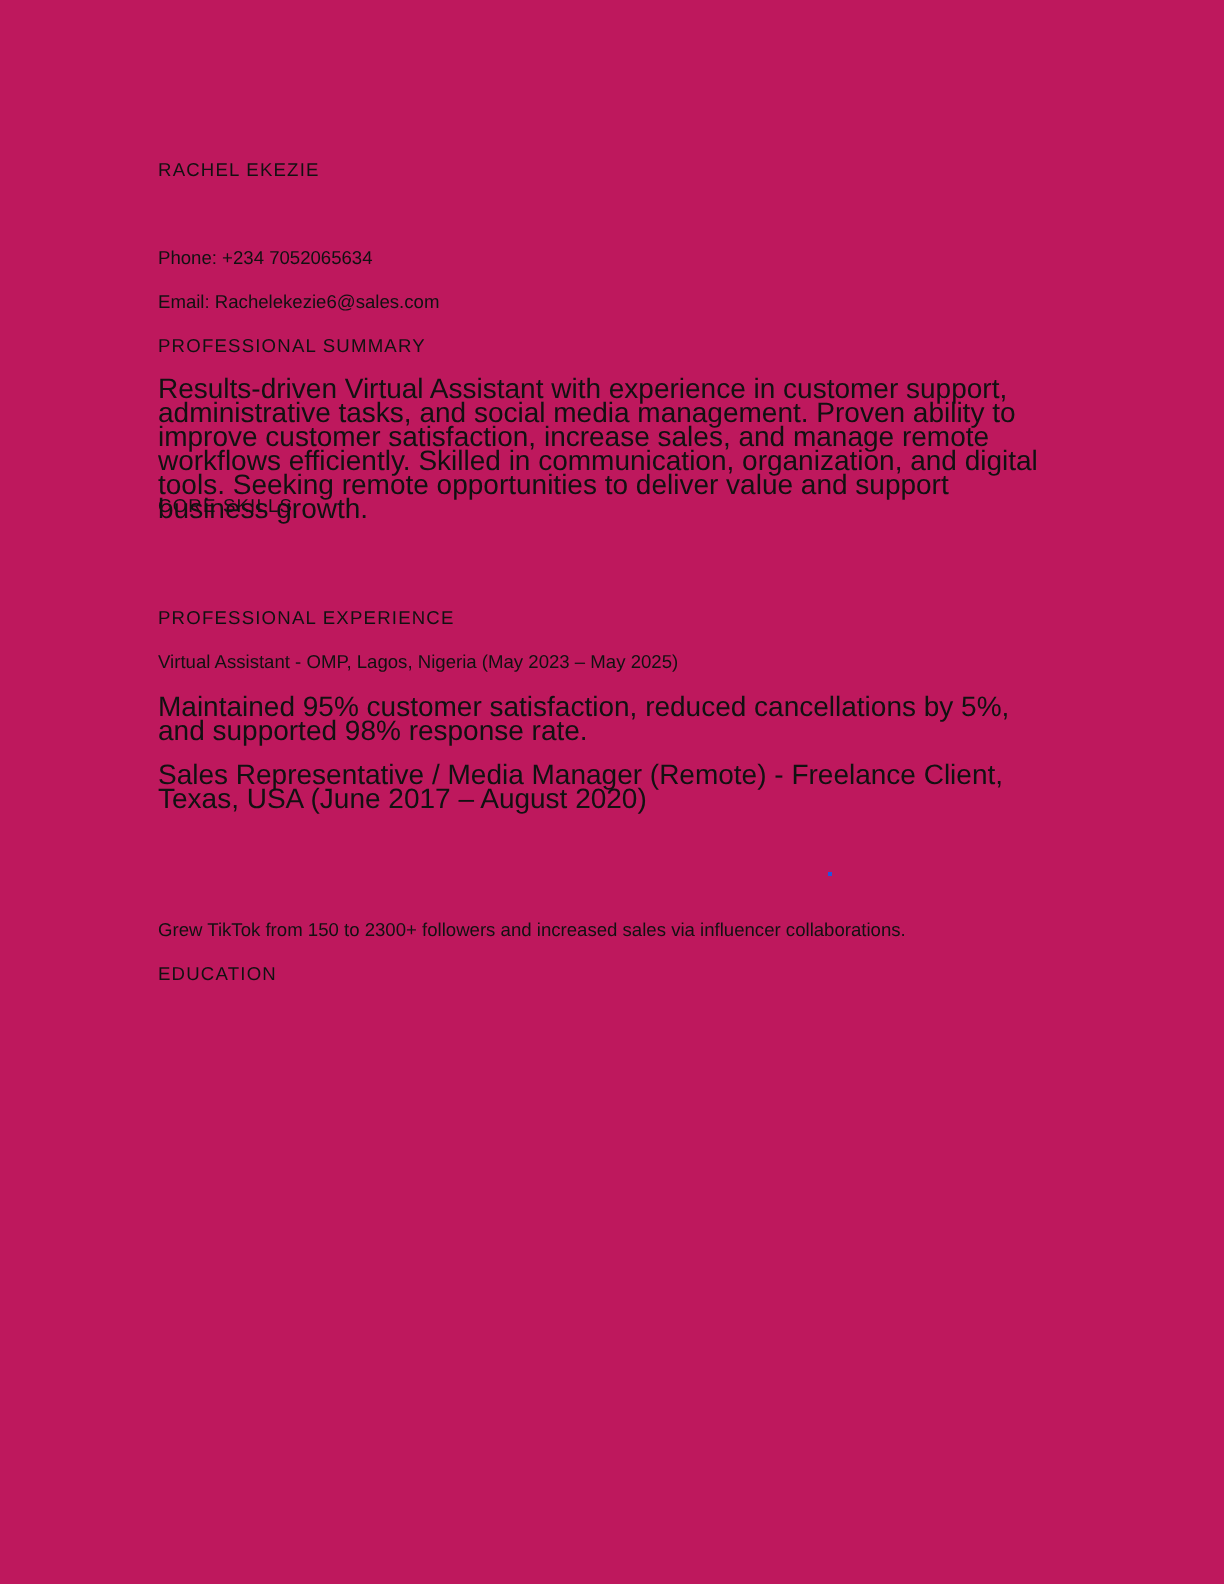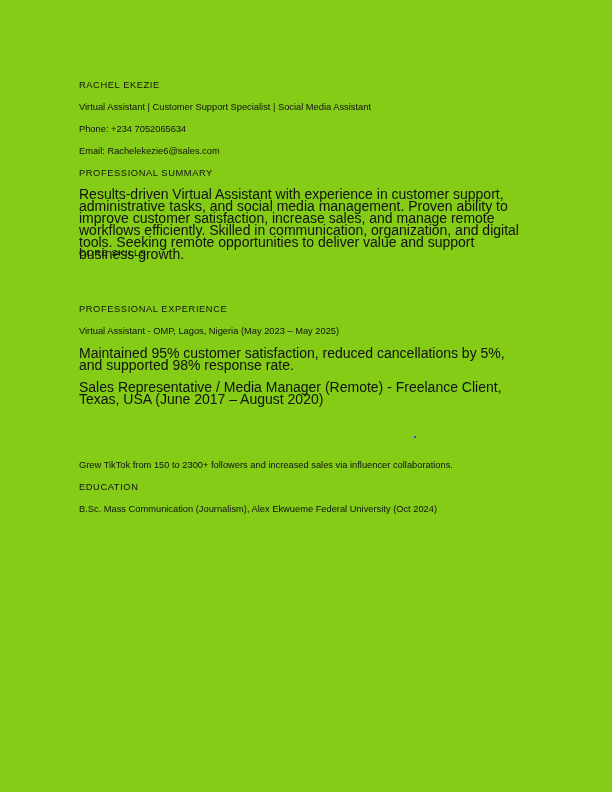--- a/index.html
+++ b/index.html
@@ -1,42 +1,40 @@
 <!DOCTYPE html>
 <html><head>
 <meta charset="utf-8">
 <style>
   html, body { margin: 0; padding: 0; background: #ffffff; }
   body { width: 612px; height: 792px; position: relative; overflow: hidden;
          font-family: "Liberation Sans", sans-serif; color: #111111; }
-  .page { position: absolute; left: 0; top: 0; width: 612px; height: 792px; background: #84cc16; }
+  .page { position: absolute; left: 0; top: 0; width: 612px; height: 792px; background: #be185d; }
   .line { position: absolute; left: 79px; font-size: 9.3px; line-height: 12px; white-space: nowrap; }
   .para { position: absolute; left: 79px; width: 450px; font-size: 14px; line-height: 12px; white-space: normal; }
   .heading { letter-spacing: 0.6px; }
   .dot { position: absolute; left: 414px; top: 436px; width: 2px; height: 2px; background: #2255dd; }
 </style>
 </head>
 <body>
 
 <div class="page">
   <div class="line heading" style="top:79px">RACHEL EKEZIE</div>
-  <div class="line" style="top:101px">Virtual Assistant | Customer Support Specialist | Social Media Assistant</div>
   <div class="line" style="top:123px">Phone: +234 7052065634</div>
   <div class="line" style="top:145px">Email: Rachelekezie6@sales.com</div>
 
   <div class="line heading" style="top:167px">PROFESSIONAL SUMMARY</div>
   <div class="para" style="top:188px">Results-driven Virtual Assistant with experience in customer support, administrative tasks, and social media management. Proven ability to improve customer satisfaction, increase sales, and manage remote workflows efficiently. Skilled in communication, organization, and digital tools. Seeking remote opportunities to deliver value and support business growth.</div>
 
   <div class="line heading" style="top:247px">CORE SKILLS</div>
 
   <div class="line heading" style="top:303px">PROFESSIONAL EXPERIENCE</div>
 
   <div class="line" style="top:325px">Virtual Assistant - OMP, Lagos, Nigeria (May 2023 – May 2025)</div>
   <div class="para" style="top:347px">Maintained 95% customer satisfaction, reduced cancellations by 5%, and supported 98% response rate.</div>
 
   <div class="para" style="top:381px">Sales Representative / Media Manager (Remote) - Freelance Client, Texas, USA (June 2017 – August 2020)</div>
 
   <div class="dot"></div>
   <div class="line" style="top:459px">Grew TikTok from 150 to 2300+ followers and increased sales via influencer collaborations.</div>
 
   <div class="line heading" style="top:481px">EDUCATION</div>
-  <div class="line" style="top:503px">B.Sc. Mass Communication (Journalism), Alex Ekwueme Federal University (Oct 2024)</div>
 </div>
 
 </body></html>

